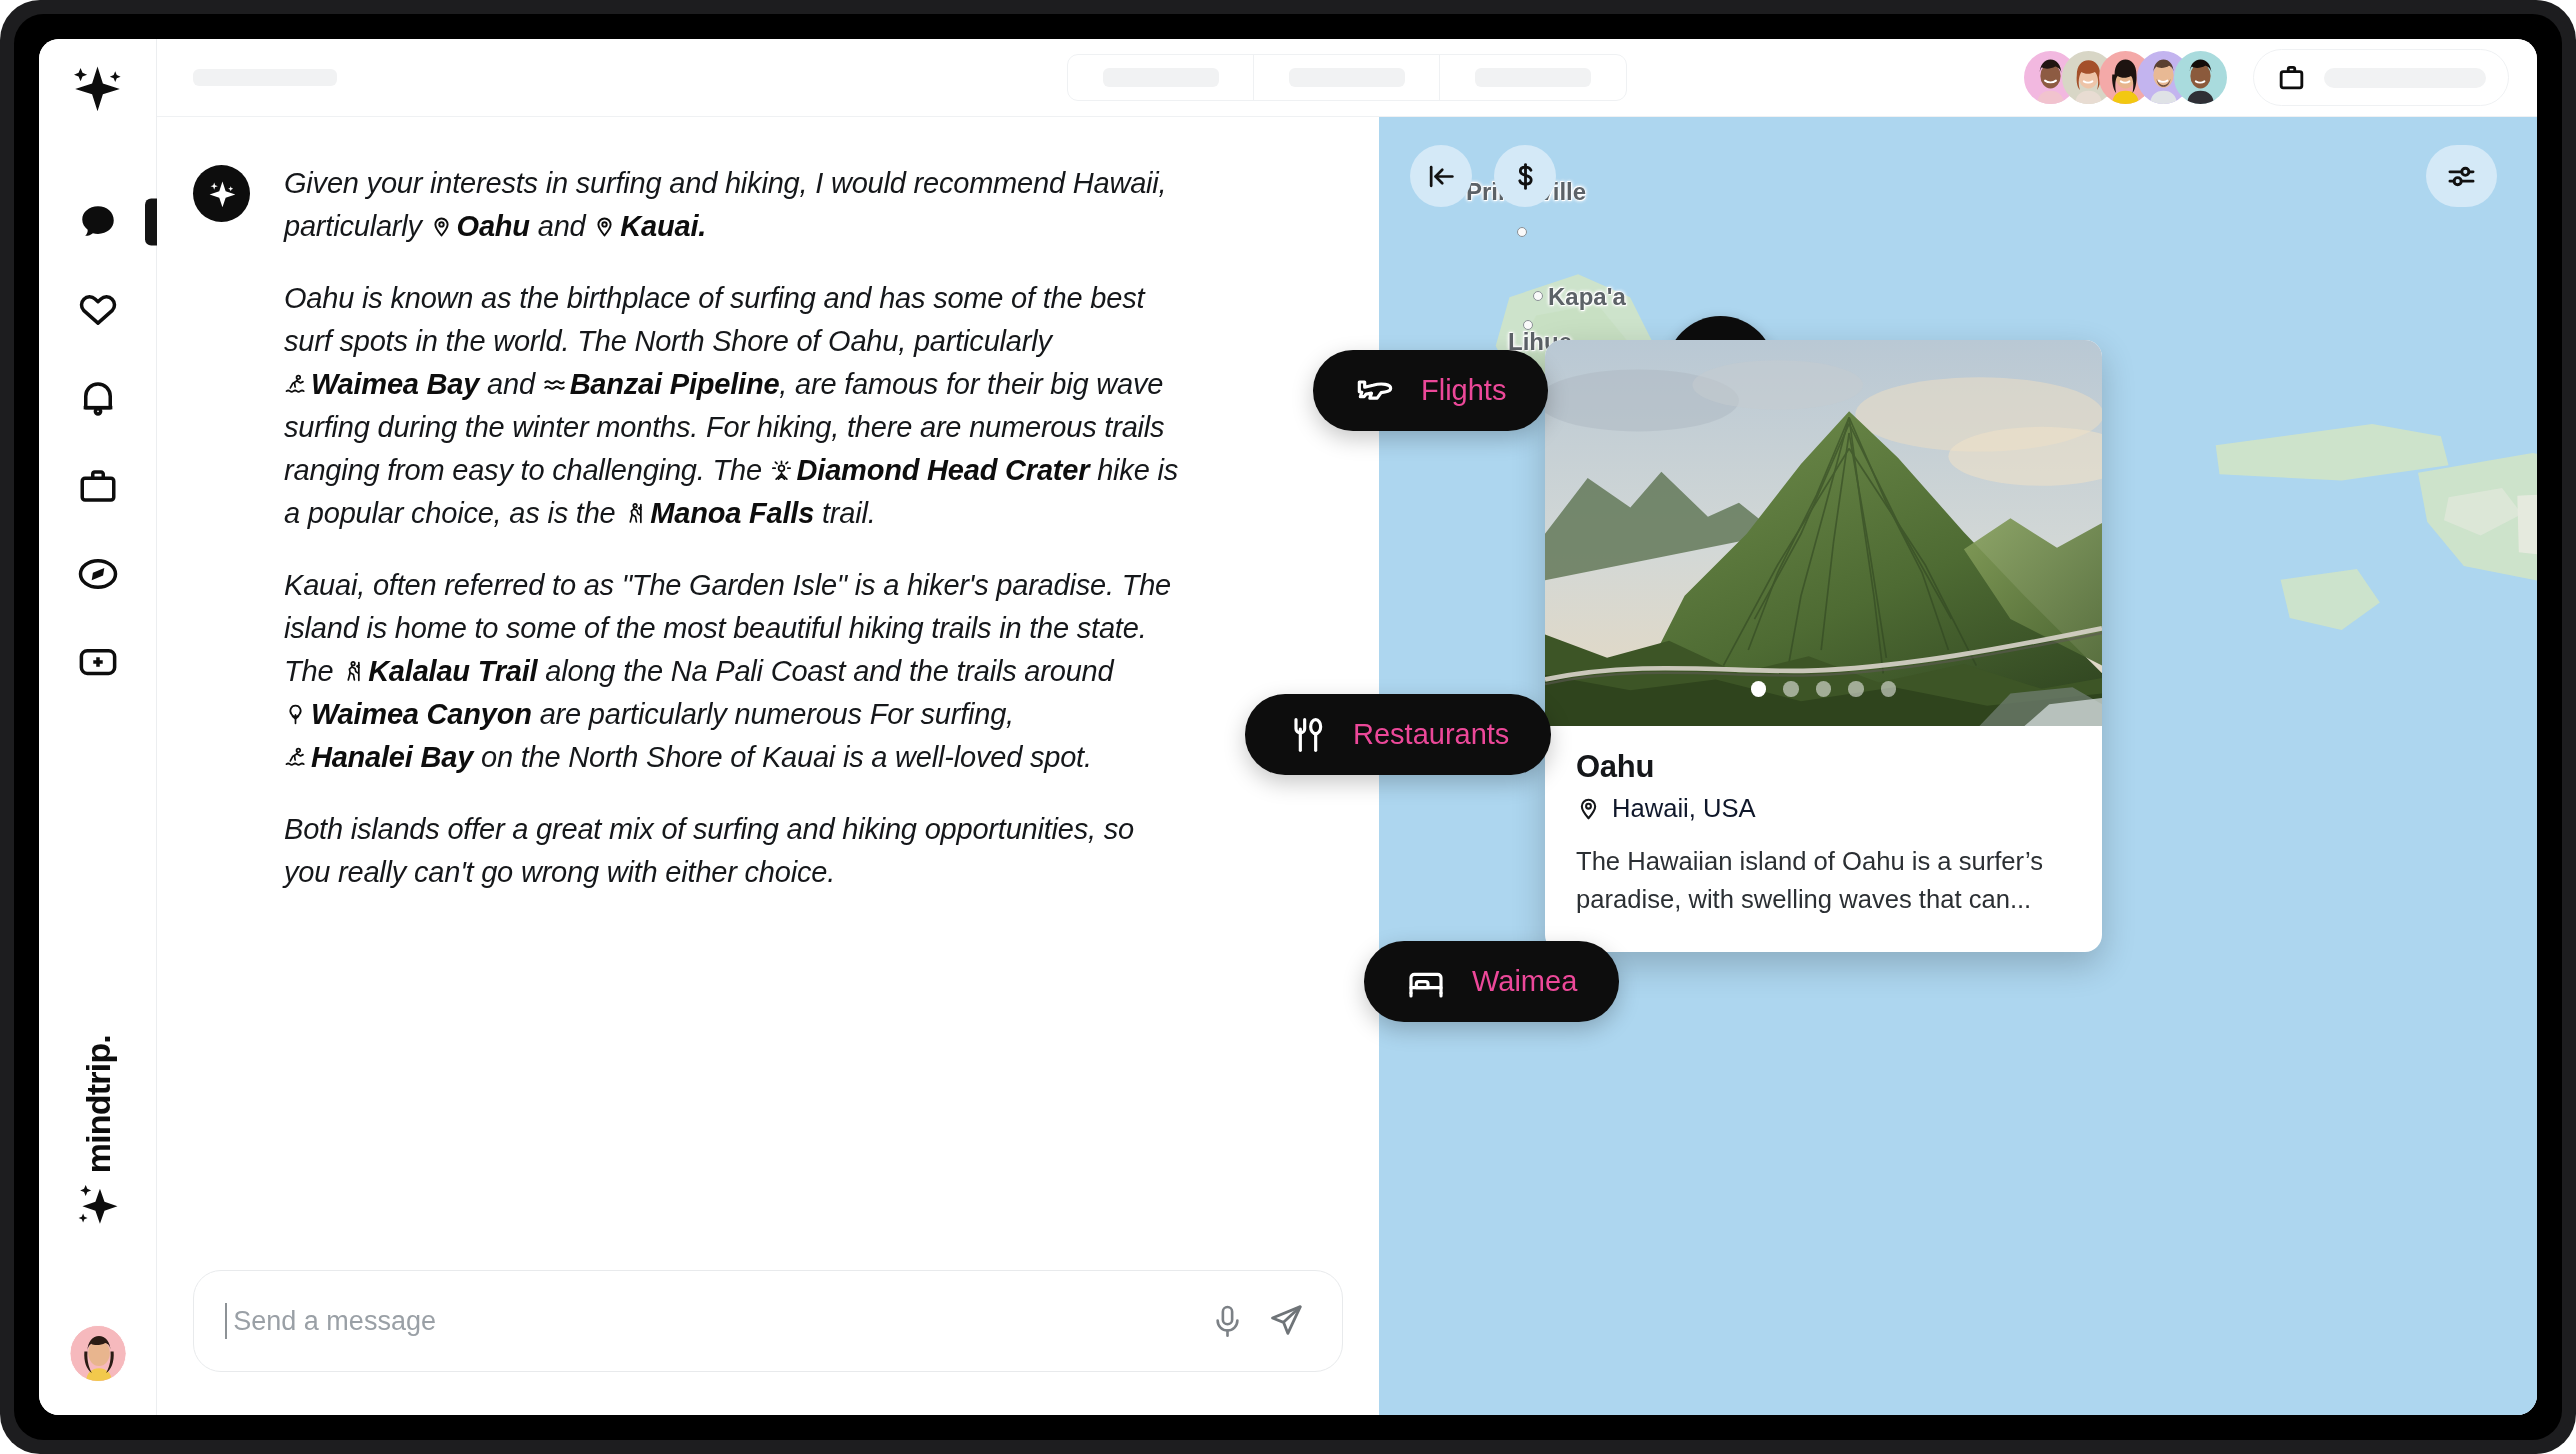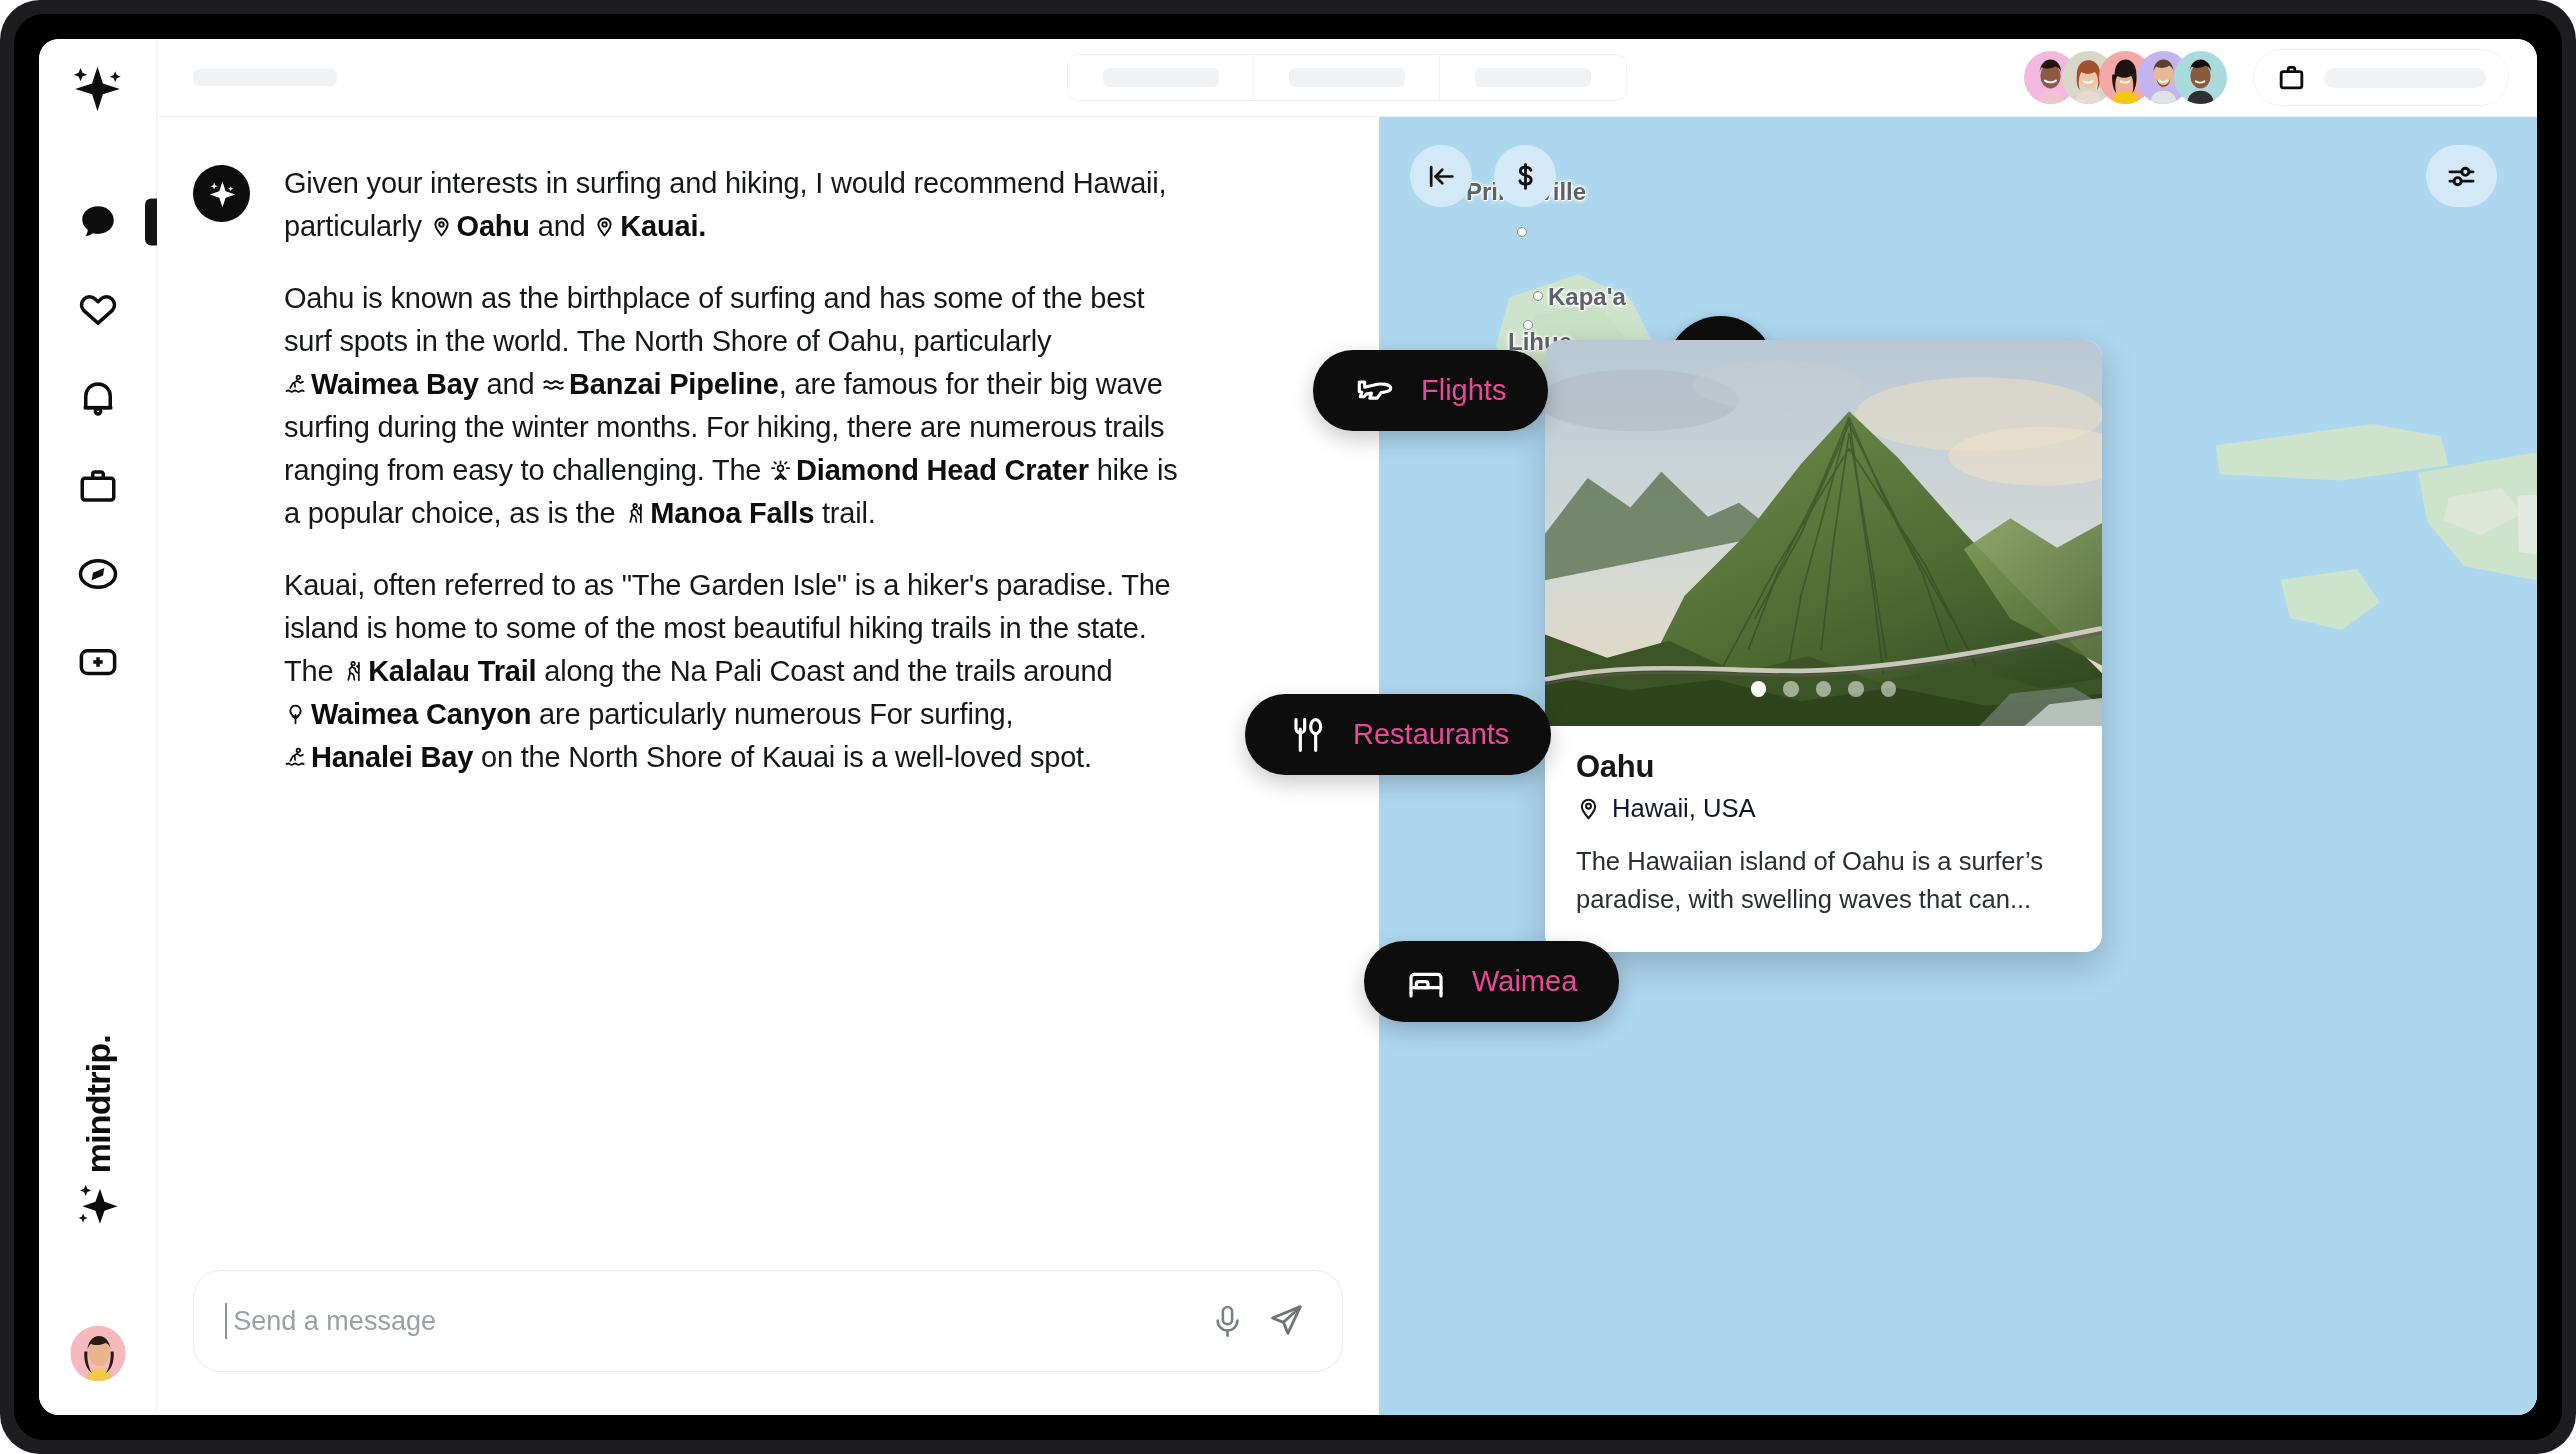--- a/index.html
+++ b/index.html
@@ -138,21 +138,21 @@
 
   
   #chat-pane {
     width: 1222px; flex: 0 0 1222px;
     background: #fff;
     position: relative;
     display: flex; flex-direction: column;
     min-height: 0;
   }
   #chat-scroll { flex: 1 1 auto; overflow: hidden; padding: 45px 0 0 0; }
-  #msg-row { display: flex; gap: 34px; padding: 0 47px 0 36px; }
+  #msg-row { display: flex; gap: 34px; padding: 0 47px 0 36px; font-style: italic; }
   #bot-avatar {
     width: 57px; height: 57px; flex: 0 0 57px;
     border-radius: 50%; background: #0d0d0d;
     display: flex; align-items: center; justify-content: center;
     margin-top: 3.1px;
   }
   #msg-body { max-width: 900px; }
   #msg-body p {
     font-size: 29px;
     line-height: 1.48;
@@ -492,20 +492,21 @@
                           <path d="M12 2.8a5.4 5.4 0 0 0-4.2 8.8 4.6 4.6 0 0 0 8.4 0A5.4 5.4 0 0 0 12 2.8z"></path>
                           <path d="M12 12.4v8.8"></path>
                           <path d="M12 16.4 9 14M12 16.4l3-2.4"></path>
                         </svg><span>Waimea Canyon</span></span><span> are particularly numerous For surfing, </span><span class="ent"><svg width="23" height="23" viewBox="0 0 24 24" fill="none" stroke="#0d0d0d" stroke-width="1.8" stroke-linecap="round" stroke-linejoin="round">
                           <circle cx="15" cy="4.6" r="1.9"></circle>
                           <path d="M13.6 8.2 9 11l-2.4 4.6"></path>
                           <path d="M13.6 8.2l3.6 2.2 2.6-1.4"></path>
                           <path d="M11 10.2l.6 4.4"></path>
                           <path d="M2.6 19c1.2-1 2.4-1 3.6 0s2.4 1 3.6 0 2.4-1 3.6 0 2.4 1 3.6 0 2.4-1 3.6 0"></path>
                         </svg><span>Hanalei Bay</span></span><span> on the North Shore of Kauai is a well-loved spot.</span></p>
+                    <p><span>Both islands offer a great mix of surfing and hiking opportunities, so you really can't go wrong with either choice.</span></p>
                   </div>
               </div>
             </div>
 
             <div id="composer-wrap">
               <div id="composer">
                 <span id="caret"></span>
                 <input id="composer-input" type="text" placeholder="Send a message" style="">
                 <span class="comp-icon">
                   <svg width="37" height="37" viewBox="0 0 24 24" fill="none" stroke="#7c8186" stroke-width="1.7" stroke-linecap="round">

